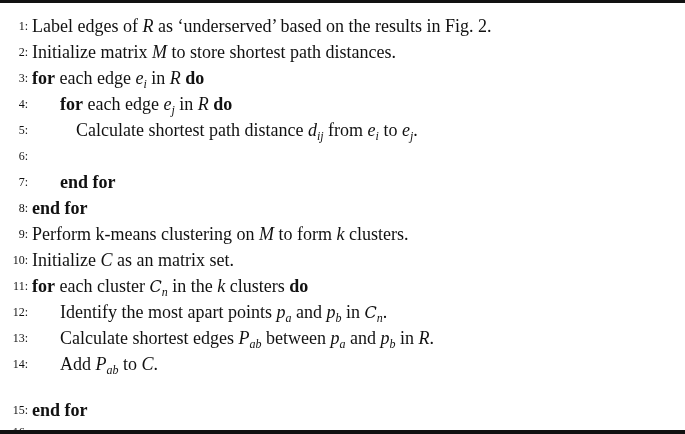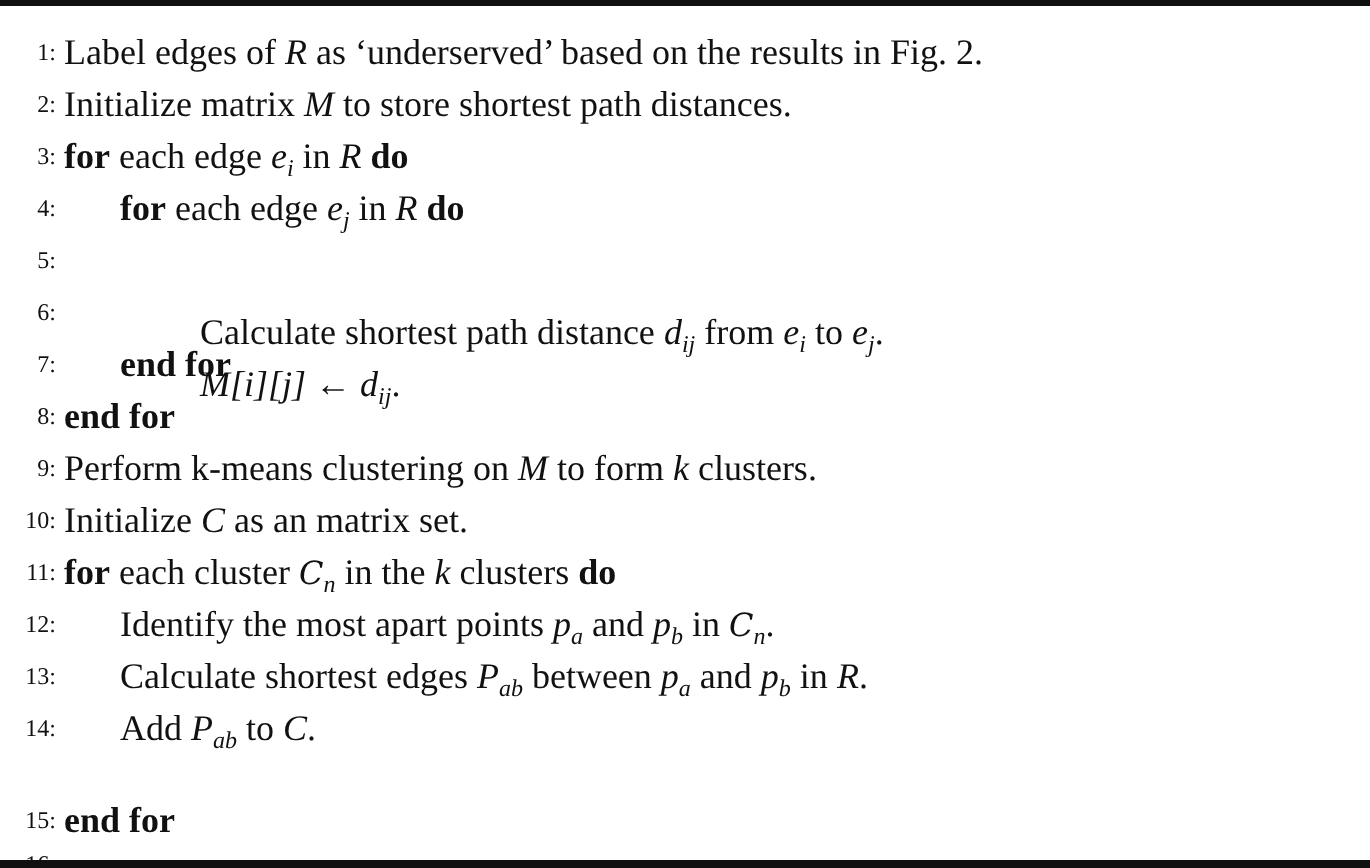--- a/index.html
+++ b/index.html
@@ -24,21 +24,21 @@
     }
     .num {
       position: absolute; right: calc(685px - 29px); text-align: right;
       font-size: 12px; line-height: 26px;
       width: 28px;
     }
     .num { left: 0; right: auto; }
     .body { position: absolute; top: 0; }
     .ind0 { left: 32px; }
     .ind1 { left: 60px; }
-    .ind2 { left: 100px; margin-top: 36px; }
+    .ind2 { left: 76px; }
     b { font-weight: bold; font-family: Liberation Serif, serif; }
     i { font-style: italic; }
     sub { font-size: 12px; vertical-align: -4px; line-height: 0; font-style: italic; }
     .cal { font-family: "DejaVu Serif", serif; font-style: italic; font-size: 16px; }
   </style>
 </head>
 <body>
 
 <div class="algo">
   <div class="rule-top"></div>
@@ -63,21 +63,20 @@
     <span class="body ind1"><b>for</b><span> each edge </span><i>e</i><sub>j</sub><span> in </span><i>R</i> <b>do</b></span>
   </div>
 
   <div class="line" style="top:117px">
     <span class="num">5:</span>
     <span class="body ind2"><span>Calculate shortest path distance </span><i>d</i><sub>ij</sub><span> from </span><i>e</i><sub>i</sub><span> to </span><i>e</i><sub>j</sub><span>.</span></span>
   </div>
 
   <div class="line" style="top:143px">
     <span class="num">6:</span>
-    <span class="body ind2"><i>M</i><i>[i][j]</i><span> ← </span><i>d</i><sub>ij</sub><span>.</span></span>
   </div>
 
   <div class="line" style="top:169px">
     <span class="num">7:</span>
     <span class="body ind1"><b>end for</b></span>
   </div>
 
   <div class="line" style="top:195px">
     <span class="num">8:</span>
     <span class="body ind0"><b>end for</b></span>

